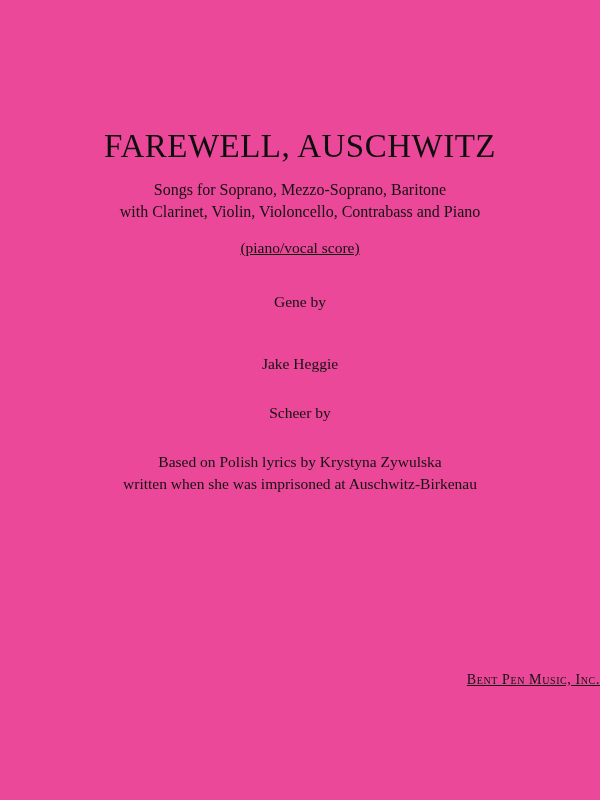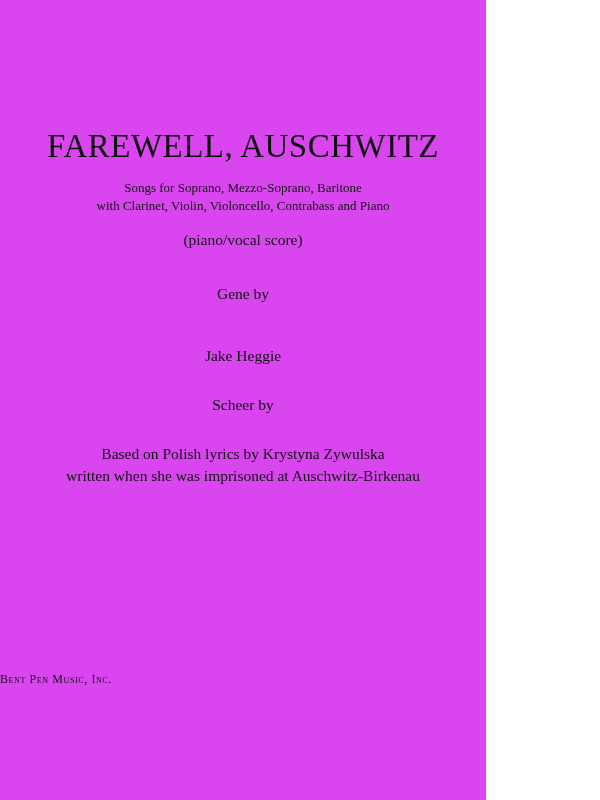--- a/index.html
+++ b/index.html
@@ -9,54 +9,55 @@
   body {
     width: 600px;
     height: 800px;
     background: #ffffff;
     font-family: "Liberation Serif", serif;
     color: #111111;
     overflow: hidden;
   }
   .page {
     position: relative;
-    width: 486px;
+    width: 600px;
     height: 800px;
-    background: #d946ef;
+    background: #ec4899;
     box-sizing: border-box;
   }
   .content {
     position: absolute;
     left: 0;
     right: 0;
     top: 128px;
     text-align: center;
   }
   .title {
     font-family: "Liberation Serif", serif;
     font-size: 33px;
     letter-spacing: 0.5px;
     font-weight: 400;
     color: #0e0e0e;
     margin: 0 0 14px 0;
     line-height: 1.12;
   }
   .subtitle-block {
-    font-size: 13px;
+    font-size: 16px;
     line-height: 1.38;
     color: #111;
     margin: 0 0 16px 0;
   }
   .subtitle-line {
     display: block;
   }
   .score-type {
     font-size: 15.5px;
     margin: 0 0 34px 0;
     color: #111;
+    text-decoration: underline;
   }
   .credit-block {
     margin: 0 0 27px 0;
     font-size: 15.5px;
     line-height: 1.42;
     color: #111;
   }
   .credit-role {
     display: block;
   }
@@ -71,25 +72,26 @@
     color: #111;
   }
   .basis-line {
     display: block;
   }
   .publisher {
     position: absolute;
     left: 0;
     right: 0;
     top: 672px;
-    text-align: left;
-    font-size: 12px;
+    text-align: right;
+    font-size: 14px;
     font-variant: small-caps;
     letter-spacing: 0.6px;
     color: #111;
+    text-decoration: underline;
   }
 </style>
 </head>
 <body>
 
 <div class="page">
   <div class="content">
 
     <h1 class="title">FAREWELL, AUSCHWITZ</h1>
 

